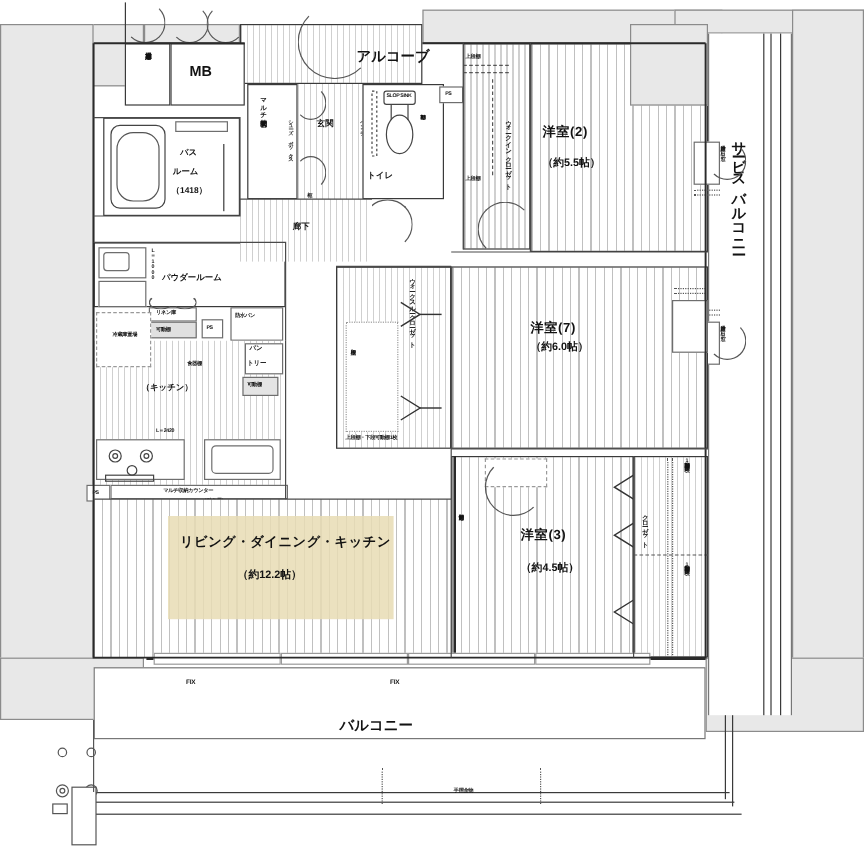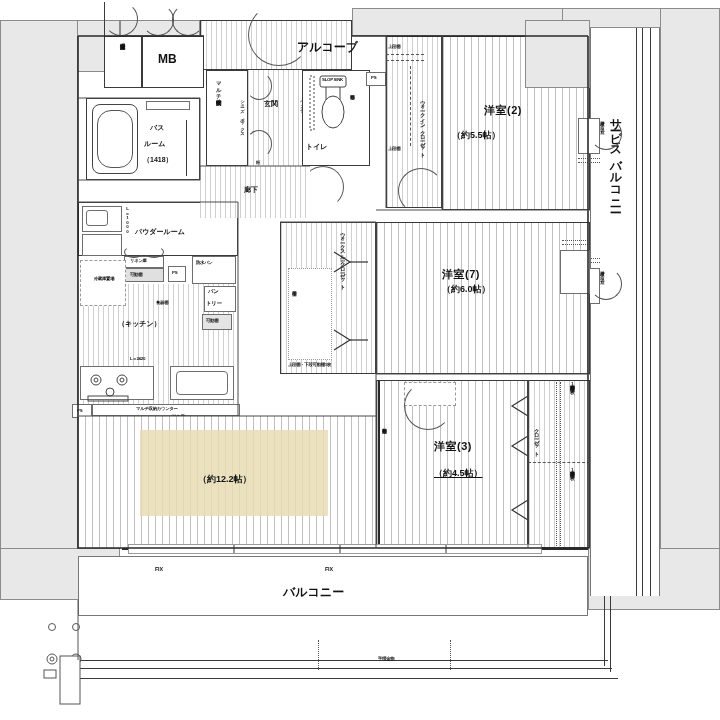--- a/index.html
+++ b/index.html
@@ -182,21 +182,21 @@
   <div class="room hatch-fine" style="left:386px;top:36px;width:56px;height:172px;"></div>
   <div class="lbl lbl-xs vert" style="left:420px;top:96px;">ウォークインクローゼット</div>
   <div class="lbl lbl-xxs" style="left:388px;top:44px;">上段棚</div>
   <div class="dash-h" style="left:386px;top:54px;width:38px;"></div>
   <div class="dash-h" style="left:386px;top:60px;width:38px;"></div>
   <div class="lbl lbl-xxs" style="left:388px;top:146px;">上段棚</div>
   <div class="dash-v" style="left:410px;top:66px;height:80px;"></div>
   <div class="arc arc-tl" style="left:398px;top:168px;width:46px;height:46px;"></div>
 
   <div class="room hatch" style="left:442px;top:36px;width:148px;height:174px;"></div>
-  <div class="lbl lbl-room" style="left:452px;top:104px;margin-left:32px;">洋室(2)</div>
+  <div class="lbl lbl-room" style="left:452px;top:104px;">洋室(2)</div>
   <div class="lbl lbl-mid" style="left:452px;top:130px;">（約5.5帖）</div>
   <div class="wall" style="left:525px;top:20px;width:65px;height:68px;"></div>
 
   <div class="box" style="left:590px;top:28px;width:70px;height:568px;
               border-left:1px solid #777;border-right:1px solid #777;background:#fff;"></div>
   <div class="lbl lbl-sub vert" style="left:608px;top:110px;">サービスバルコニー</div>
   <div class="line-v" style="left:636px;top:28px;height:568px;"></div>
   <div class="line-v" style="left:642px;top:28px;height:568px;"></div>
   <div class="line-v" style="left:650px;top:28px;height:568px;"></div>
 
@@ -228,21 +228,21 @@
       <path d="M350 340 L368 340"></path>
     </g>
   </svg>
 
   <div class="room hatch" style="left:376px;top:222px;width:214px;height:152px;"></div>
   <div class="lbl lbl-room" style="left:442px;top:268px;">洋室(7)</div>
   <div class="lbl lbl-mid" style="left:442px;top:284px;">（約6.0帖）</div>
 
   <div class="room hatch" style="left:376px;top:380px;width:152px;height:168px;"></div>
   <div class="lbl lbl-room" style="left:434px;top:440px;">洋室(3)</div>
-  <div class="lbl lbl-mid" style="left:434px;top:468px;text-decoration:underline;">（約4.5帖）</div>
+  <div class="lbl lbl-mid" style="left:434px;top:468px;">（約4.5帖）</div>
   <div class="lbl lbl-xxs vert" style="left:382px;top:426px;">可動間仕切</div>
   <div class="line-v-thick" style="left:378px;top:380px;height:168px;"></div>
 
   <div class="hair" style="left:404px;top:382px;width:52px;height:24px;border-style:dashed;"></div>
   <div class="arc arc-bl" style="left:404px;top:382px;width:48px;height:48px;"></div>
 
   <div class="room hatch-fine" style="left:528px;top:380px;width:62px;height:168px;"></div>
   <div class="lbl lbl-xs vert" style="left:534px;top:424px;">クローゼット</div>
   <div class="lbl lbl-xxs vert" style="left:570px;top:384px;">上段棚・下段可動棚1枚</div>
   <div class="lbl lbl-xxs vert" style="left:570px;top:470px;">上段棚・下段可動棚1枚</div>
@@ -257,25 +257,26 @@
       <path d="M528 500 L512 510 L528 520"></path>
     </g>
   </svg>
 
   <div class="thin" style="left:560px;top:250px;width:30px;height:44px;"></div>
   <div class="dot-h" style="left:562px;top:240px;width:26px;"></div>
   <div class="dot-h" style="left:562px;top:244px;width:26px;"></div>
 
   <div class="room hatch" style="left:78px;top:416px;width:298px;height:132px;border:none;"></div>
   <div class="box fill-tatami" style="left:140px;top:430px;width:188px;height:86px;opacity:.85;"></div>
+  <div class="lbl lbl-room" style="left:150px;top:446px;">リビング・ダイニング・キッチン</div>
   <div class="lbl lbl-mid" style="left:198px;top:474px;">（約12.2帖）</div>
 
   <div class="box" style="left:78px;top:556px;width:510px;height:60px;
               border:1px solid #777;background:#fff;"></div>
-  <div class="lbl lbl-sub" style="left:283px;top:586px;">バルコニー</div>
+  <div class="lbl lbl-sub" style="left:283px;top:598px;">バルコニー</div>
 
   <div class="line-h-thick" style="left:122px;top:548px;width:466px;"></div>
   <div class="hair" style="left:128px;top:544px;width:106px;height:10px;"></div>
   <div class="hair" style="left:234px;top:544px;width:106px;height:10px;"></div>
   <div class="hair" style="left:340px;top:544px;width:106px;height:10px;"></div>
   <div class="hair" style="left:446px;top:544px;width:96px;height:10px;"></div>
   <div class="lbl lbl-xs" style="left:155px;top:566px;">FIX</div>
   <div class="lbl lbl-xs" style="left:325px;top:566px;">FIX</div>
 
   <div class="line-h" style="left:78px;top:660px;width:530px;"></div>

